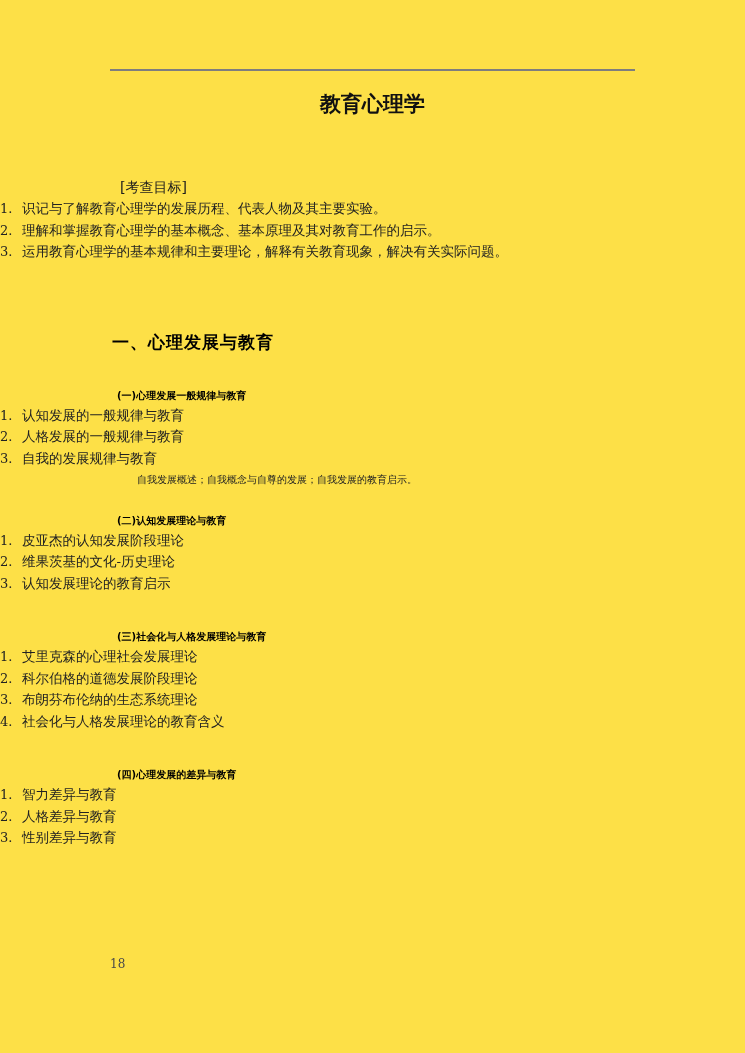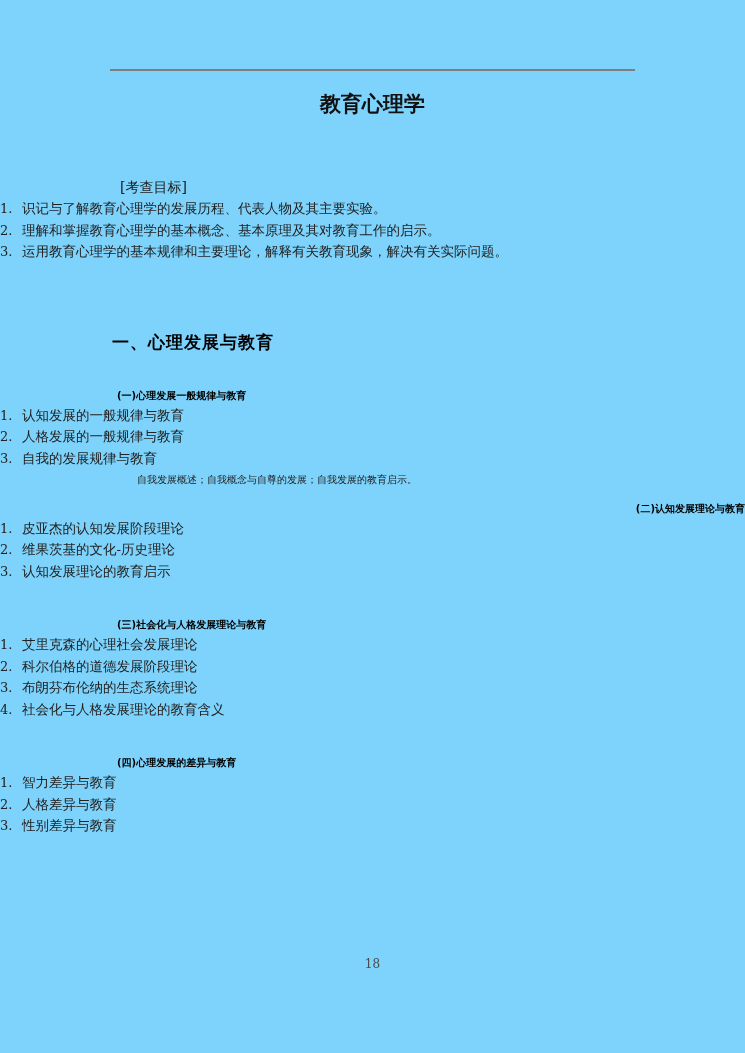--- a/index.html
+++ b/index.html
@@ -7,21 +7,21 @@
     width: 745px;
     height: 1053px;
     background: #ffffff;
     font-family: "DejaVu Serif", serif;
     color: #1c1c1c;
   }
   .page {
     position: relative;
     width: 745px;
     height: 1053px;
-    background: #7dd3fc;
+    background: #fde047;
     overflow: hidden;
   }
   .header-rule {
     margin: 69px 0 0 110px;
     width: 525px;
     height: 2px;
     background: #7e7e7e;
   }
   .doc-title {
     margin: 20px 110px 0 110px;
@@ -68,35 +68,34 @@
     letter-spacing: 1px;
   }
   .section-heading {
     margin: 34px 0 0 117px;
     font-family: "DejaVu Sans", "Liberation Sans", sans-serif;
     font-size: 10px;
     line-height: 18px;
     font-weight: bold;
     color: #000000;
   }
-  .section-heading.gap { margin-top: 9px; text-align: right; }
+  .section-heading.gap { margin-top: 21px; }
   .section-list { margin: 13px 0 0 139px; }
   .section-note {
     margin: 0 0 0 137px;
     font-size: 10px;
     line-height: 21.5px;
     color: #222222;
     white-space: nowrap;
   }
   .page-number {
     position: absolute;
     top: 956px;
     left: 110px;
     width: 525px;
-    text-align: center;
     font-size: 12px;
     line-height: 16px;
     color: #4a4a4a;
   }
 </style>
 </head>
 <body>
 
 <div class="page">
 

